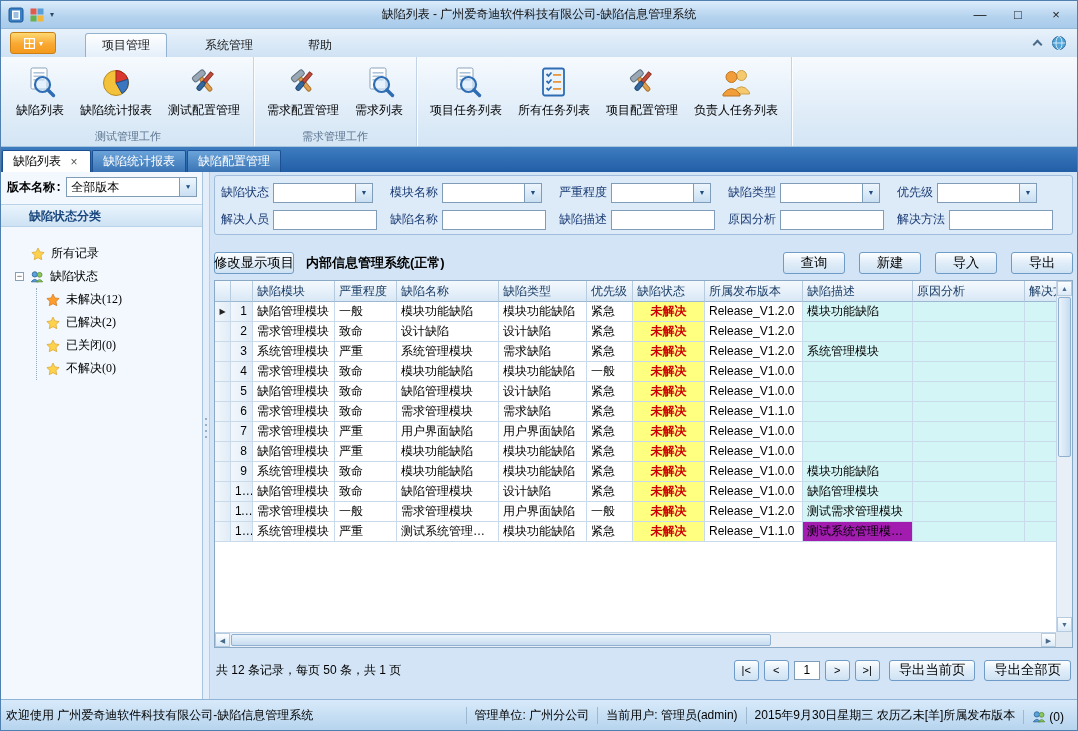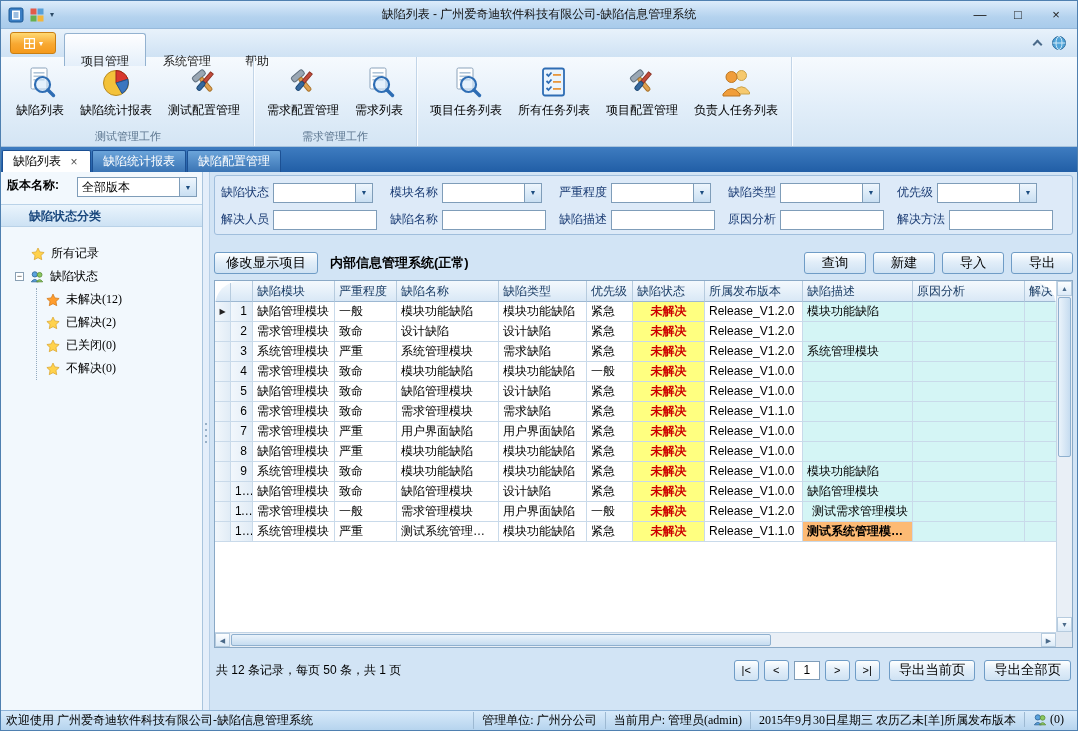--- a/index.html
+++ b/index.html
@@ -21,21 +21,21 @@
   .win-btn { width:22px; text-align:center; font-size:13px; color:#222; }
 
   
   .tabrow { height:28px; flex:none; display:flex; align-items:flex-end;
     background:linear-gradient(#e8f2fb,#cfe2f4); position:relative; }
   .app-btn { margin:3px 8px 3px 9px; height:22px; width:46px; border-radius:3px;
     background:linear-gradient(#ffd973,#f8a832 55%,#f59a1c); border:1px solid #c87f14;
     display:flex; align-items:center; justify-content:center; gap:3px; }
   .app-btn .caret { color:#fff; font-size:8px; }
   .rtabs { display:flex; height:24px; }
-  .rtab { padding:16px 16px; line-height:23px; color:#1a1a1a; border:1px solid transparent; border-bottom:none; border-radius:3px 3px 0 0; }
+  .rtab { padding:0 16px; line-height:23px; color:#1a1a1a; border:1px solid transparent; border-bottom:none; border-radius:3px 3px 0 0;margin-left:21px; }
   .rtab.active { background:linear-gradient(#fefeff,#e4effa); border-color:#93b2d0; }
   .tab-right { position:absolute; right:10px; top:6px; display:flex; gap:10px; align-items:center; }
   .chev { width:7px; height:7px; border-left:2px solid #4a6a8a; border-top:2px solid #4a6a8a; transform:rotate(45deg); margin-top:3px; }
 
   
   .ribbon { height:90px; flex:none; background:linear-gradient(#f6fafe,#e2eef9 55%,#d4e5f4);
     border-bottom:1px solid #a9c4dd; display:flex; align-items:stretch; padding-left:2px; }
   .rb-group { position:relative; padding:3px 5px 16px 5px; border-right:1px solid #c2d5e8; box-shadow:1px 0 0 #fbfdff; }
   .rb-buttons { display:flex; align-items:flex-start; }
   .rb-btn { display:flex; flex-direction:column; align-items:center; gap:4px; padding:6px 8px 2px; border-radius:3px; white-space:nowrap; }
@@ -48,21 +48,21 @@
   .doctabs { height:25px; flex:none; background:linear-gradient(#3e7cc0,#215ea6); display:flex; align-items:flex-end; padding-left:1px; }
   .dtab { height:22px; display:flex; align-items:center; gap:7px; padding:0 10px; margin-right:1px;
     border-radius:2px 2px 0 0; background:linear-gradient(#6ba4da,#3a74b4); color:#fff; border:1px solid #1c5093; border-bottom:none; }
   .dtab.active { background:#fff; color:#000; }
   .dtab .close { font-size:12px; color:#555; width:12px; text-align:center; line-height:12px; }
 
   
   .main { flex:1; min-height:0; display:flex; background:#ccdff2; }
 
   .sidebar { width:202px; flex:none; background:#f2f8fd; border-right:1px solid #a9c4dd; display:flex; flex-direction:column; }
-  .version-row { display:flex; gap:18px; padding:5px 5px 4px 6px; }
+  .version-row { display:flex; align-items:center; gap:4px; padding:5px 5px 4px 6px;font-family:Liberation Mono, monospace; }
   .version-label { font-weight:bold; white-space:nowrap; }
   .combo { flex:1; height:20px; background:#fff; border:1px solid #7f9db9; display:flex; align-items:center; padding-left:4px; }
   .combo .val { flex:1; overflow:hidden; white-space:nowrap; }
   .combo-btn { width:17px; align-self:stretch; border-left:1px solid #7f9db9; background:linear-gradient(#eef6fd,#c9dff2);
     display:flex; align-items:center; justify-content:center; color:#1c4d80; font-size:7px; }
   .side-header { margin-top:3px; height:23px; line-height:22px; padding-left:28px; font-weight:bold; color:#18467c;
     background:linear-gradient(#eaf4fc,#cde2f4); border-top:1px solid #b9d2e8; border-bottom:1px solid #b9d2e8; }
   .tree { padding:15px 4px; }
   .titem { height:23px; display:flex; align-items:center; gap:6px; }
   .titem .exp { width:9px; height:9px; border:1px solid #8aa0b4; background:#fff; font-size:9px; line-height:7px; text-align:center; color:#444; flex:none; }
@@ -84,28 +84,28 @@
   .ffield { display:flex; align-items:center; flex:1; min-width:0; }
   .flabel { margin-right:4px; color:#1b3c74; white-space:nowrap; }
   .fcombo { width:100px; height:20px; background:#fff; border:1px solid #7f9db9; display:flex; }
   .fcombo .sp { flex:1; }
   .finput { width:104px; height:20px; background:#fff; border:1px solid #7f9db9; padding:0 3px; font:inherit; }
 
   
   .toolbar { margin-top:17px; display:flex; align-items:center; flex:none; }
   .btn { height:22px; background:linear-gradient(#feffff,#e2eef9 45%,#cfe2f3); border:1px solid #6f9cc6; border-radius:3px;
     display:inline-flex; align-items:center; justify-content:center; padding:0 10px; color:#000; white-space:nowrap; }
-  .modify-btn { width:104px; }
+  .modify-btn { width:80px; }
   .sys-label { font-weight:bold; margin-left:12px; font-size:13px; }
   .toolbar .spacer { flex:1; }
-  .action-btn { width:62px; margin-left:7px; }
+  .action-btn { width:62px; margin-left:14px; }
 
   
   .grid-wrap { margin-top:6px; height:368px; flex:none; background:#fff; border:1px solid #8aa9c6; position:relative; overflow:hidden; }
-  .grid-scroll { position:absolute; left:0; top:0; right:16px; bottom:15px; overflow:hidden;border-radius:25px; }
+  .grid-scroll { position:absolute; left:0; top:0; right:16px; bottom:15px; overflow:hidden; }
   .ghead,.grow { display:flex; width:930px; }
   .gcell { flex:none; border-right:1px solid #c9daea; border-bottom:1px solid #c9daea; padding:0 4px;
     overflow:hidden; white-space:nowrap; text-overflow:ellipsis; background:#fff; }
   .ghead .gcell { height:21px; line-height:20px; color:#1c3e66;
     background:linear-gradient(#f4f9fd,#d9e8f6); border-right-color:#b6cbde; border-bottom-color:#9db8d2; }
   .grow .gcell { height:20px; line-height:19px; }
   .ind { background:linear-gradient(90deg,#f2f7fc,#e1ecf6)!important; color:#222; text-align:center; font-size:8px; padding:0; }
   .numc { background:linear-gradient(90deg,#f2f7fc,#e1ecf6)!important; text-align:right; padding-right:5px; }
   .status-cell { text-align:center; font-weight:bold; }
   .c0{width:16px} .c1{width:22px} .c2{width:82px} .c3{width:62px} .c4{width:102px} .c5{width:88px}
@@ -126,24 +126,24 @@
   .scroll-corner { position:absolute; right:0; bottom:0; width:16px; height:15px; background:#e0e8f1; }
 
   
   .grid-footer { margin-top:9px; height:26px; display:flex; align-items:center; padding:0 2px; flex:none; }
   .pg-btn { width:25px; height:21px; padding:0; margin-left:5px; font-size:11px; }
   .pg-input { width:26px; height:19px; border:1px solid #7f9db9; text-align:center; margin-left:5px; font:inherit; background:#fff; }
   .export-btn { margin-left:9px; height:21px; padding:0 9px; }
   .grid-footer .spacer { flex:1; }
 
   
-  .statusbar { height:20px; flex:none; display:flex; align-items:center; background:linear-gradient(#d8eafa,#b6d4ee);
-    border-top:1px solid #8fb4d8; padding:0 5px; overflow:hidden;font-family:Liberation Serif, serif; }
+  .statusbar { height:31px; flex:none; display:flex; align-items:center; background:linear-gradient(#d8eafa,#b6d4ee);
+    border-top:1px solid #8fb4d8; padding:0 5px; overflow:hidden; }
   .sb-left { white-space:nowrap; }
-  .sb-right { margin-left:auto; display:flex; align-items:flex-start; }
+  .sb-right { margin-left:auto; display:flex; align-items:flex-end; }
   .sb-item { padding:0 8px; border-left:1px solid #9db9d2; white-space:nowrap; display:flex; align-items:center; gap:3px; }
 </style>
 </head>
 <body>
 
 <svg width="0" height="0" style="position:absolute">
   <defs>
     <symbol id="i-searchdoc" viewBox="0 0 32 32">
       <rect x="7" y="2" width="16" height="21" rx="1.5" fill="#fff" stroke="#8ba3bb"></rect>
       <rect x="9.5" y="6" width="11" height="1.6" fill="#aec4d8"></rect>
@@ -642,35 +642,35 @@
               <div class="grow">
                 <div class="gcell ind c0"></div>
                 <div class="gcell numc c1">11</div>
                 <div class="gcell c2">需求管理模块</div>
                 <div class="gcell c3">一般</div>
                 <div class="gcell c4">需求管理模块</div>
                 <div class="gcell c5">用户界面缺陷</div>
                 <div class="gcell c6">一般</div>
                 <div class="gcell c7 status-cell" style="background: rgb(255, 255, 128); color: rgb(204, 0, 0);">未解决</div>
                 <div class="gcell c8">Release_V1.2.0</div>
-                <div class="gcell c9" style="background: rgb(212, 245, 245); text-align: right;">测试需求管理模块</div>
+                <div class="gcell c9" style="background: rgb(212, 245, 245);">测试需求管理模块</div>
                 <div class="gcell c10" style="background: rgb(212, 245, 245);"></div>
                 <div class="gcell c11" style="background: rgb(212, 245, 245);"></div>
               </div>
               <div class="grow">
                 <div class="gcell ind c0"></div>
                 <div class="gcell numc c1">12</div>
                 <div class="gcell c2">系统管理模块</div>
                 <div class="gcell c3">严重</div>
                 <div class="gcell c4">测试系统管理模块</div>
                 <div class="gcell c5">模块功能缺陷</div>
                 <div class="gcell c6">紧急</div>
                 <div class="gcell c7 status-cell" style="background: rgb(255, 255, 128); color: rgb(204, 0, 0);">未解决</div>
                 <div class="gcell c8">Release_V1.1.0</div>
-                <div class="gcell c9" style="background: #fdba74; font-weight: bold;">测试系统管理模块...</div>
+                <div class="gcell c9" style="background: #a21caf;">测试系统管理模块...</div>
                 <div class="gcell c10" style="background: rgb(212, 245, 245);"></div>
                 <div class="gcell c11" style="background: rgb(212, 245, 245);"></div>
               </div>
             </div>
         </div>
         <div class="vscroll">
           <div class="vs-btn">▲</div>
           <div class="vs-thumb"></div>
           <div class="vs-btn vs-down">▼</div>
         </div>

